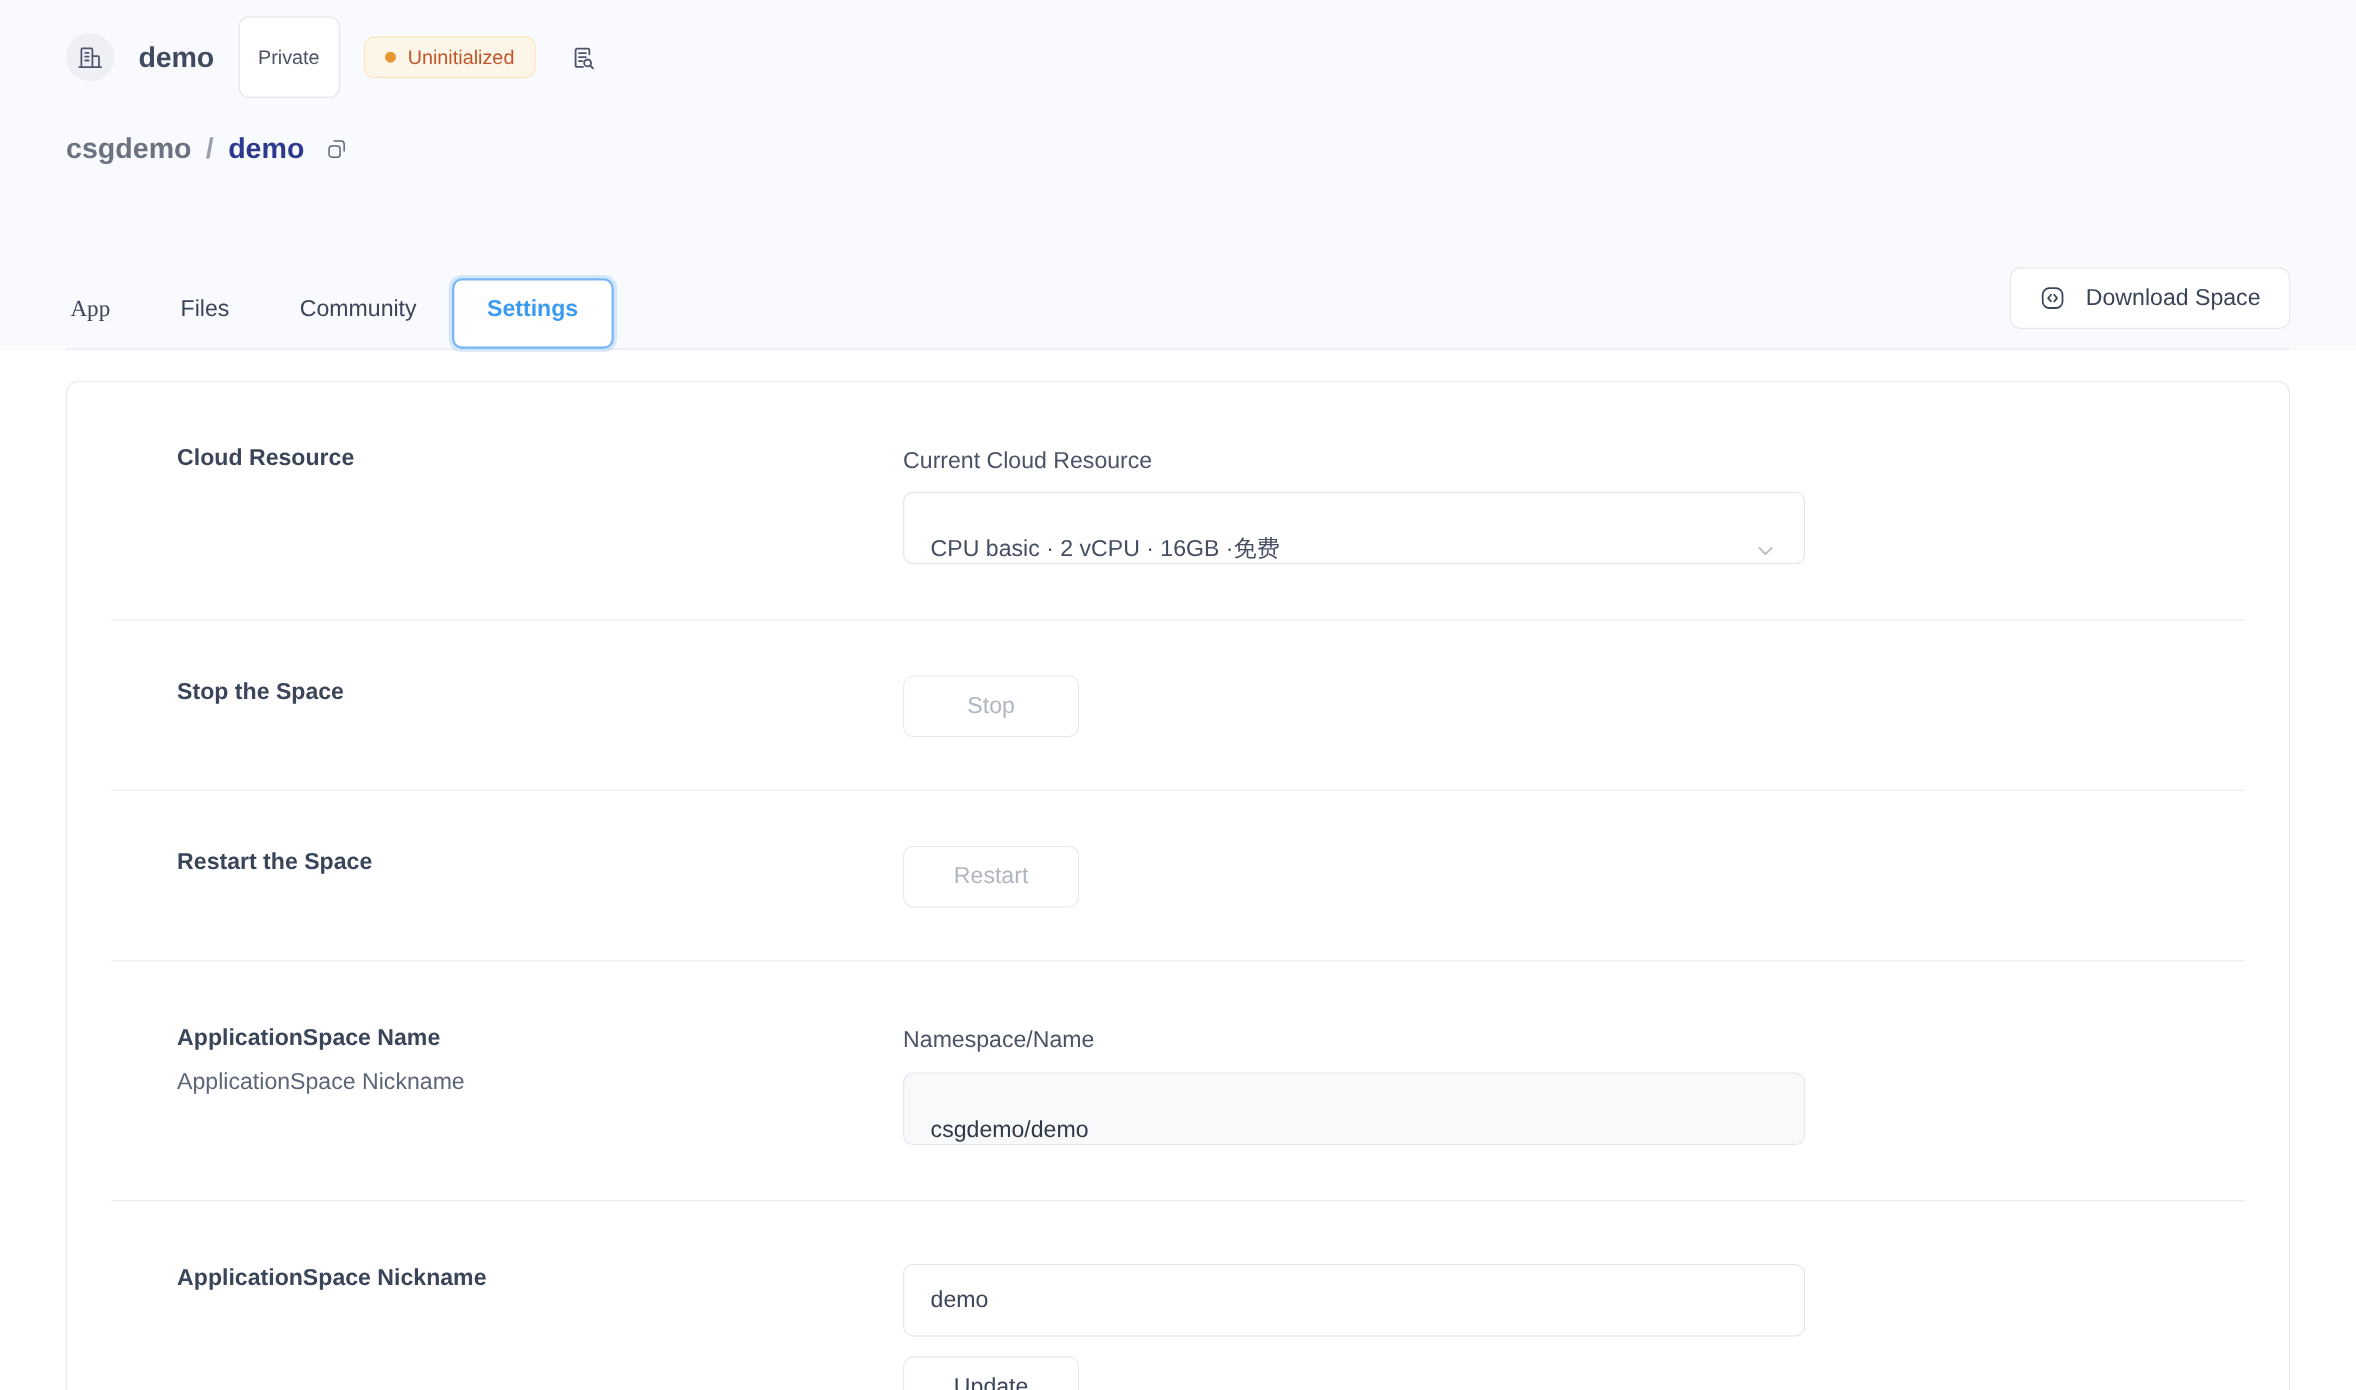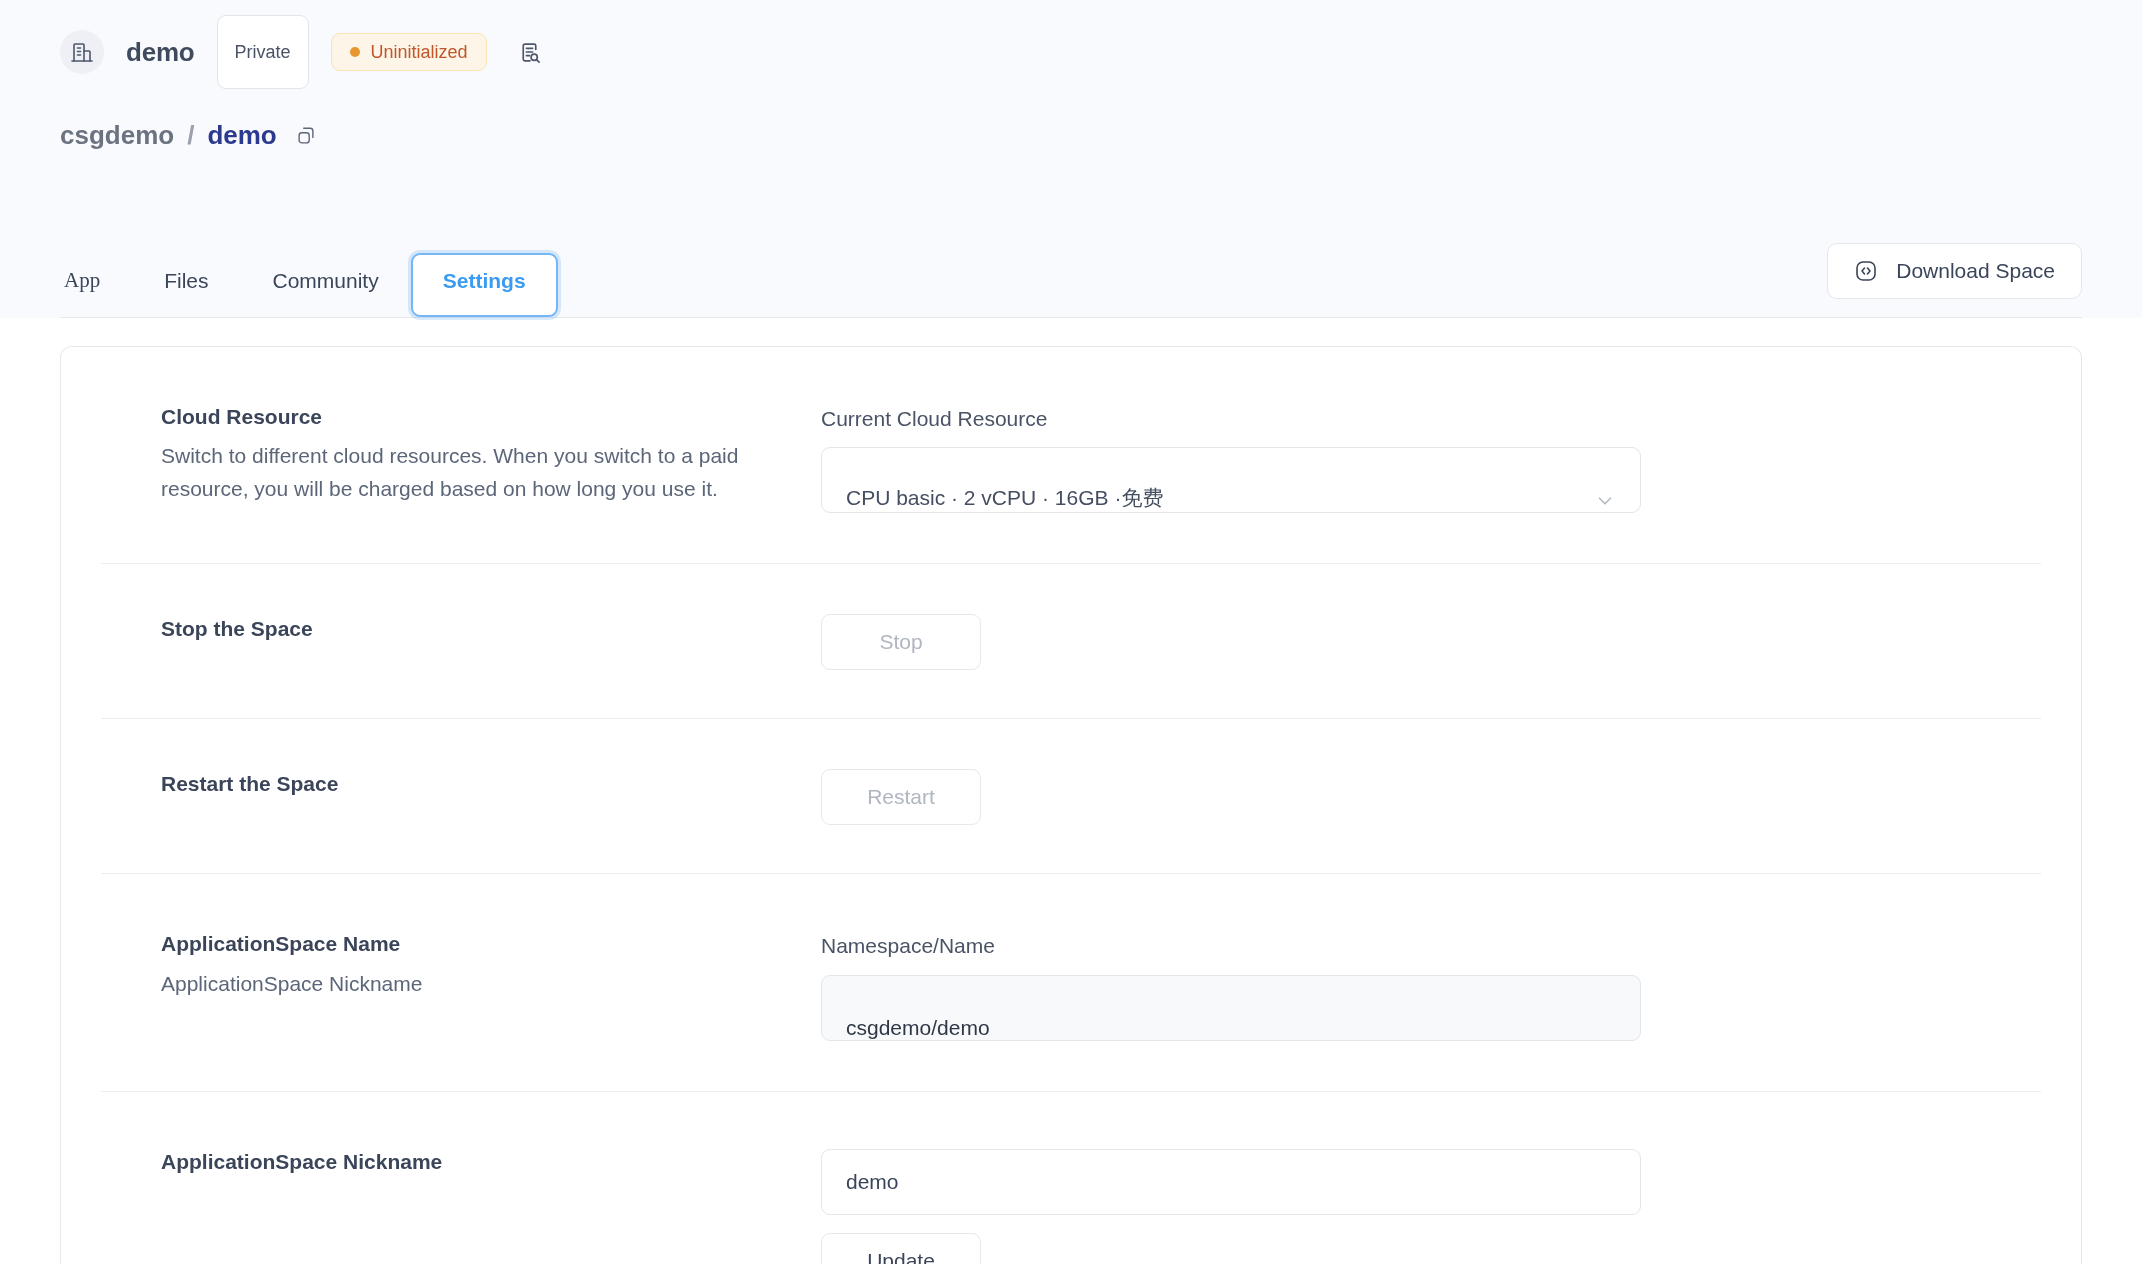--- a/index.html
+++ b/index.html
@@ -322,21 +322,20 @@
     </div>
   </div>
 </div>
 
 <div class="main">
   <div class="card">
 
     <div class="row">
       <div class="row-left">
         <div class="row-title">Cloud Resource</div>
-        <div class="row-desc">Switch to different cloud resources. When you switch to a paid resource, you will be charged based on how long you use it.</div>
       </div>
       <div class="row-right">
         <div class="field-label">Current Cloud Resource</div>
         <div class="select-box">
           <span class="select-value">CPU basic · 2 vCPU · 16GB ·免费</span>
           <span class="chev">
             <svg width="22" height="22" viewBox="0 0 24 24" fill="none" stroke="currentColor" stroke-width="1.8" stroke-linecap="round" stroke-linejoin="round">
               <path d="M6 9l6 6 6-6"></path>
             </svg>
           </span>

